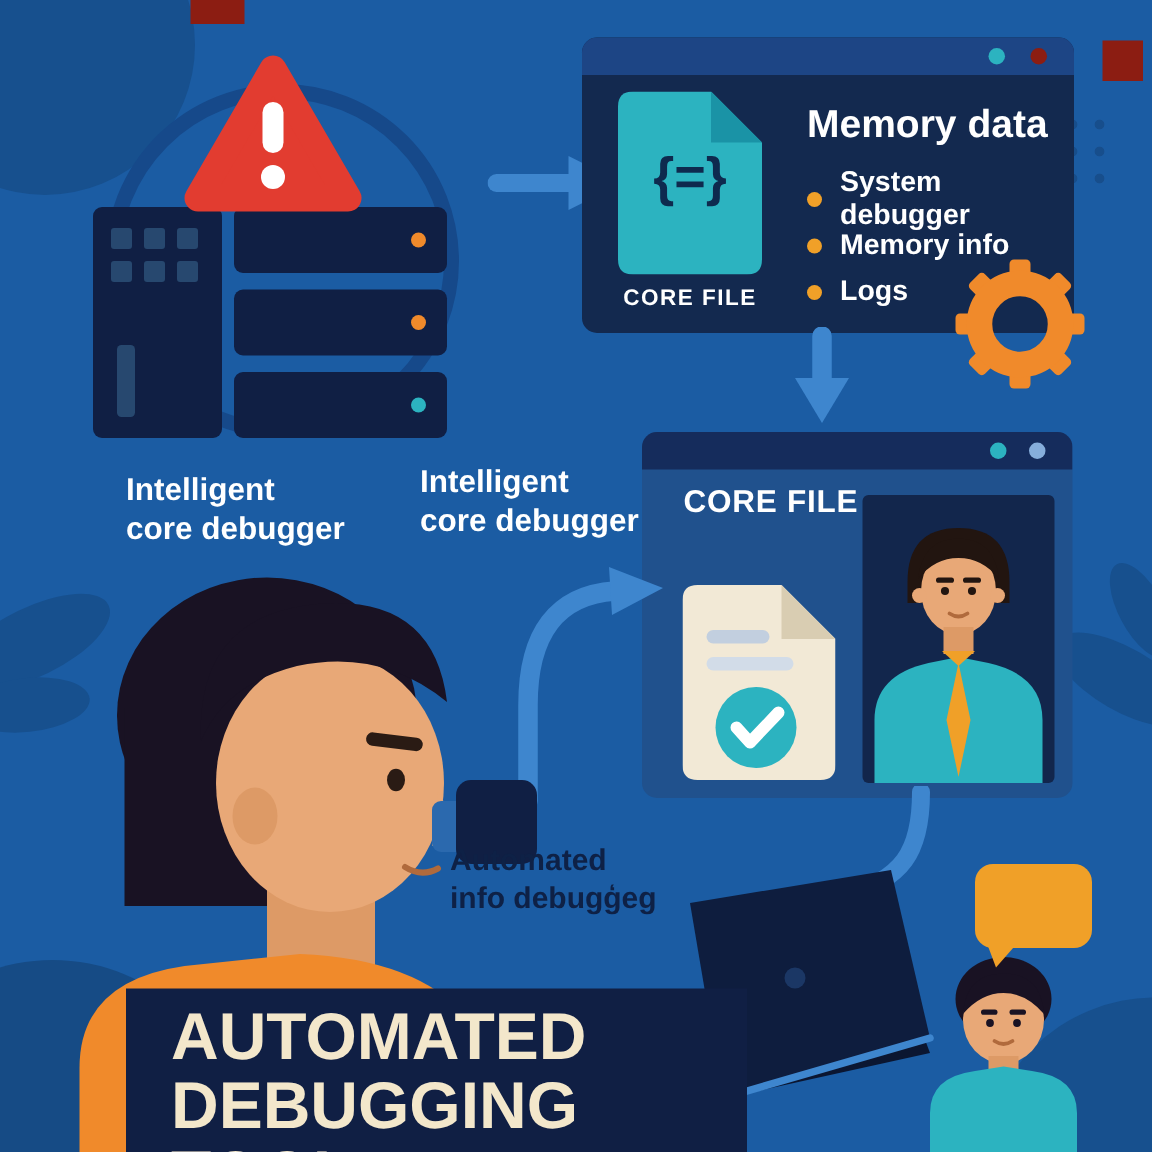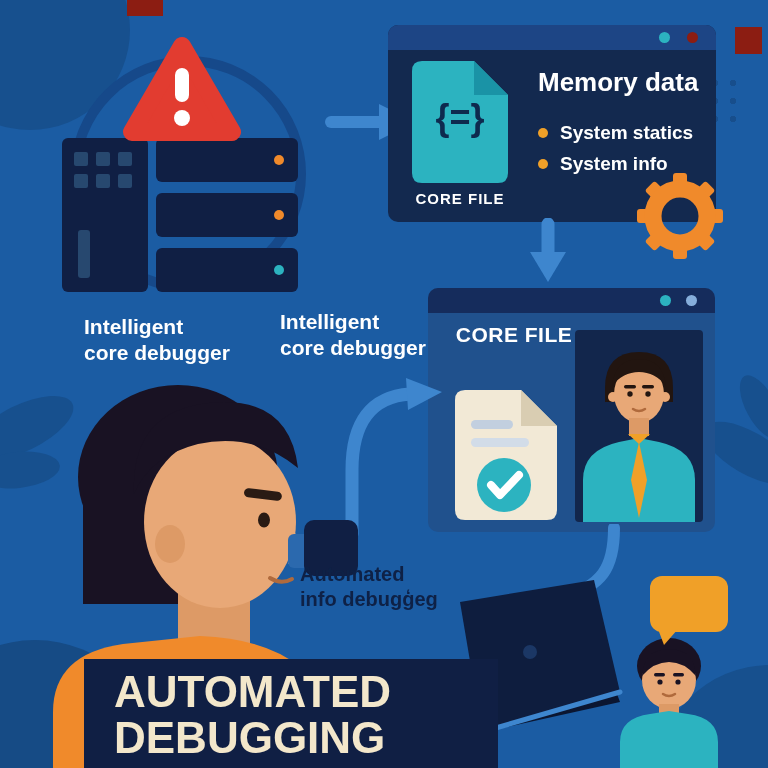--- a/index.html
+++ b/index.html
@@ -137,25 +137,29 @@
           <path d="M62 0 L96 34 H62 Z" fill="#1A93A6"></path>
         </svg>
         <span class="corefile-glyph">{=}</span>
       </div>
       <div class="corefile-label">CORE FILE</div>
     </div>
     <div class="mem-heading">Memory data</div>
     <div class="mem-list">
       <div class="mem-item">
         <span class="bullet"></span>
-        <span class="mem-item-text">System statics</span>
+        <span class="mem-item-text">System debugger</span>
       </div>
       <div class="mem-item">
         <span class="bullet"></span>
-        <span class="mem-item-text">System info</span>
+        <span class="mem-item-text">Memory info</span>
+      </div>
+      <div class="mem-item">
+        <span class="bullet"></span>
+        <span class="mem-item-text">Logs</span>
       </div>
     </div>
   </div>
 
   <svg class="abs z3" style="left:634px;top:170px" width="92" height="92" viewBox="0 0 92 92">
     <g fill="#F08A2B">
       <g transform="rotate(0 46 46)">
           <rect x="39" y="3" width="14" height="20" rx="3"></rect>
         </g>
       <g transform="rotate(45 46 46)">

